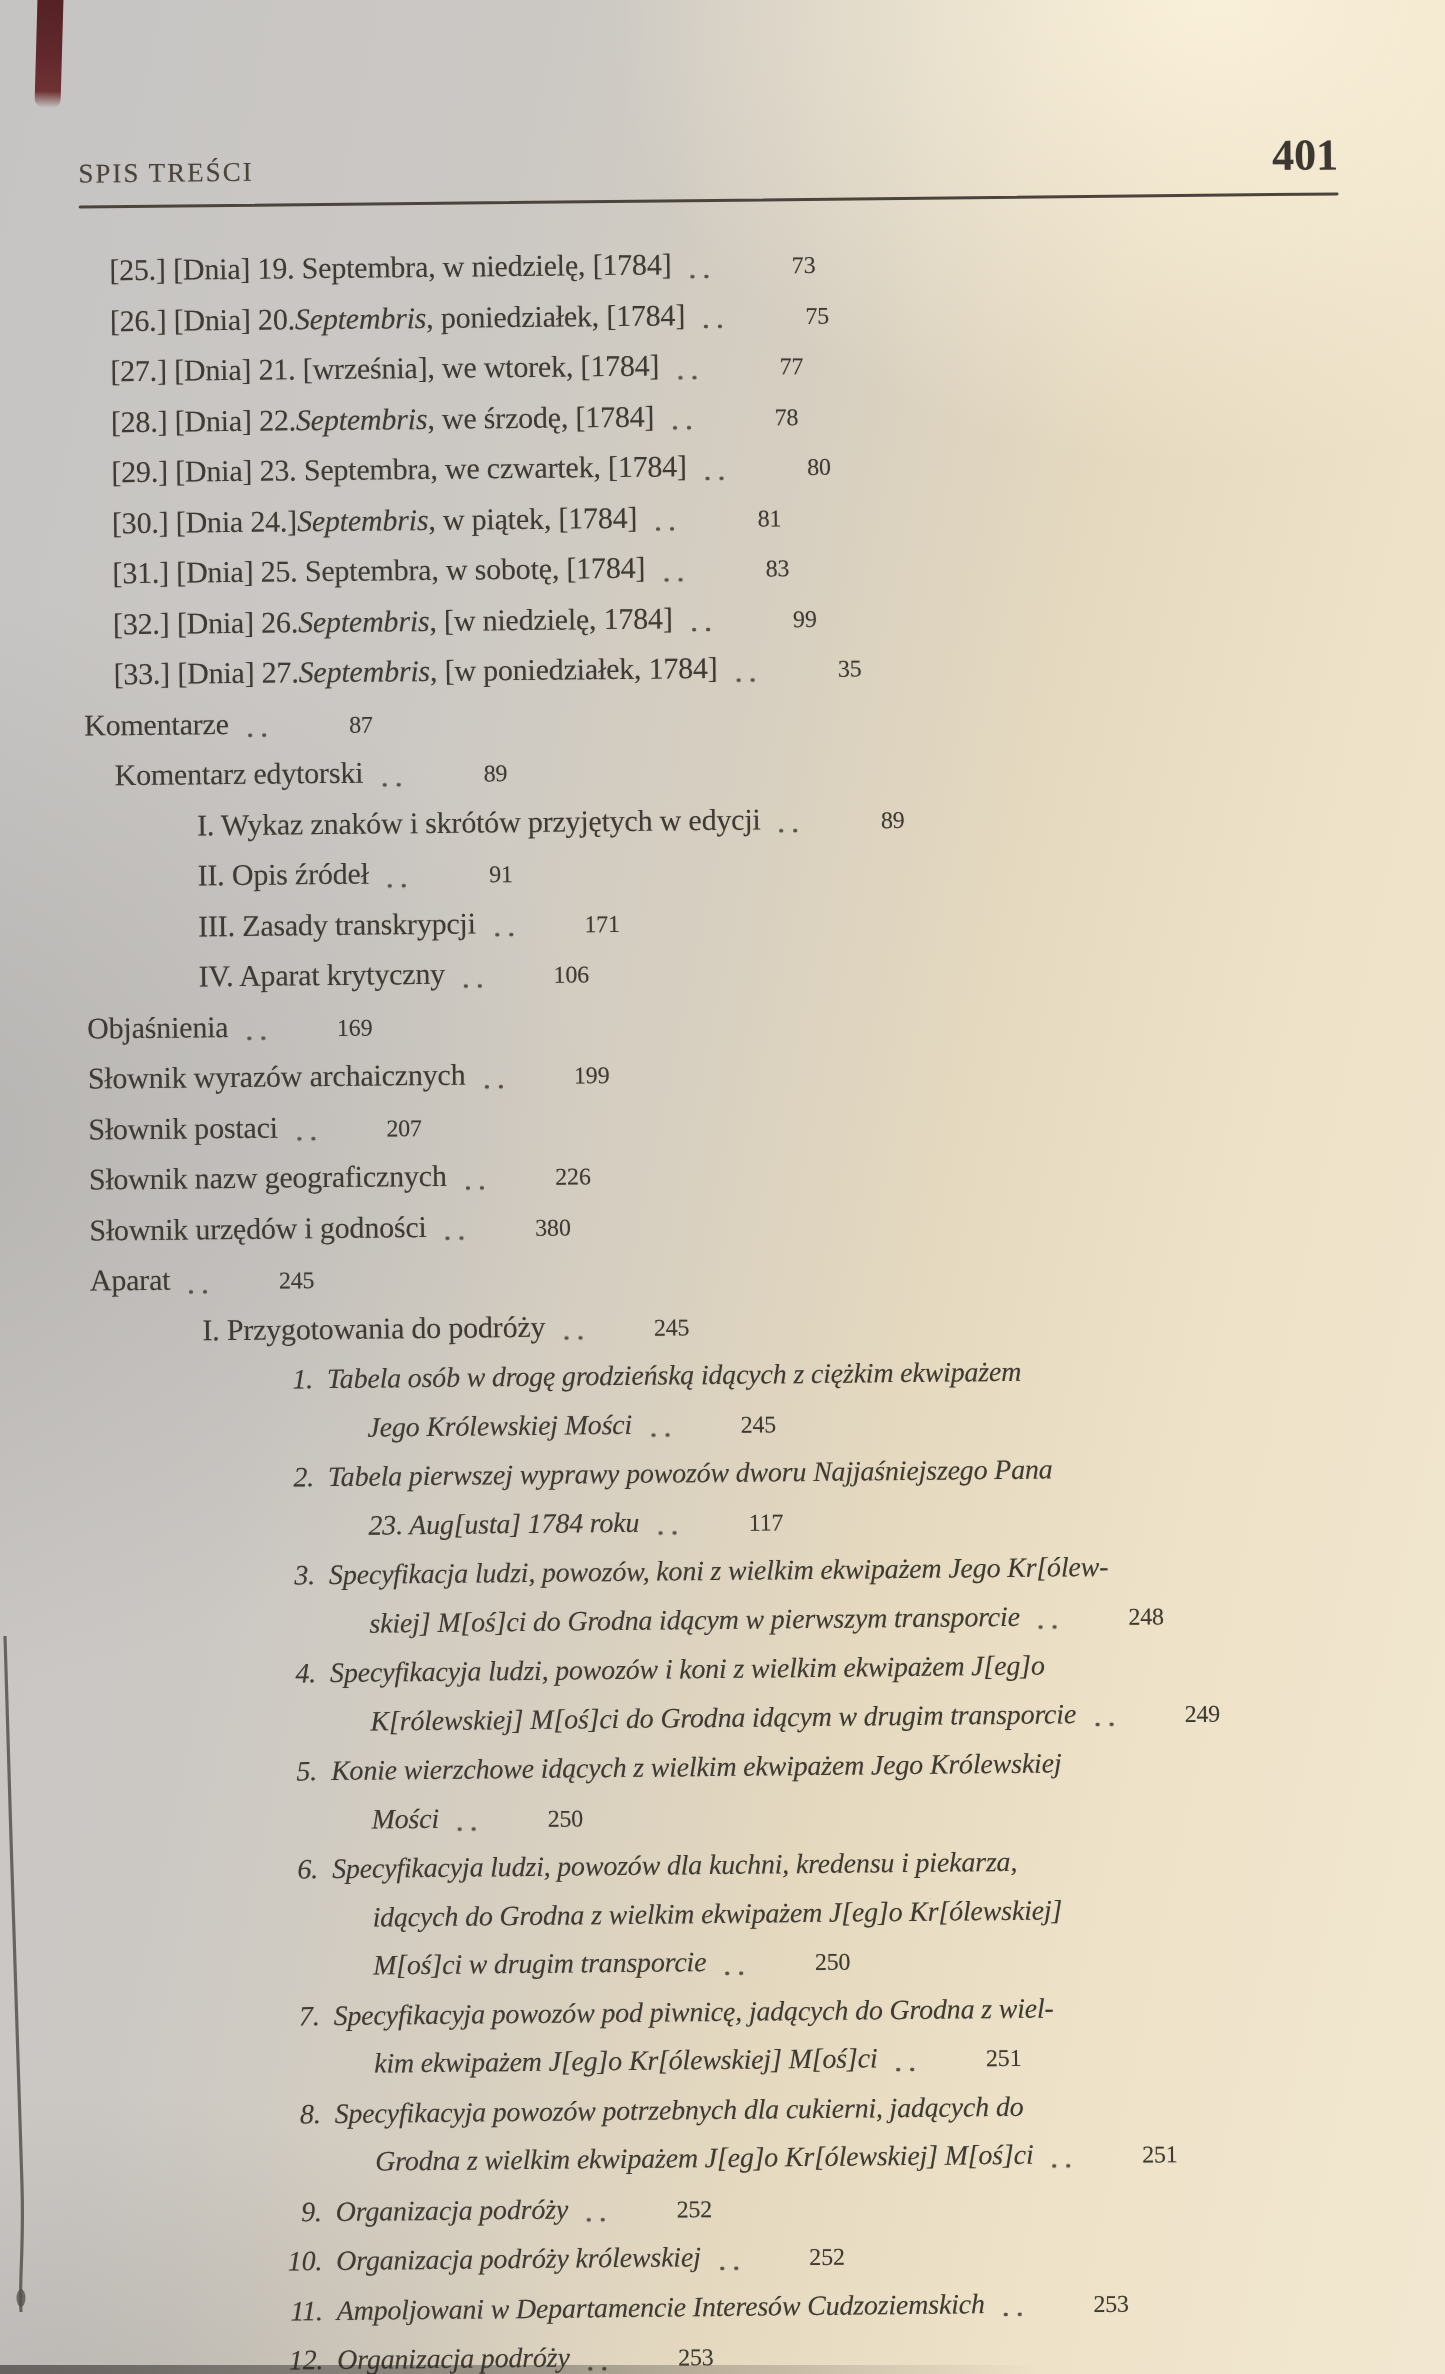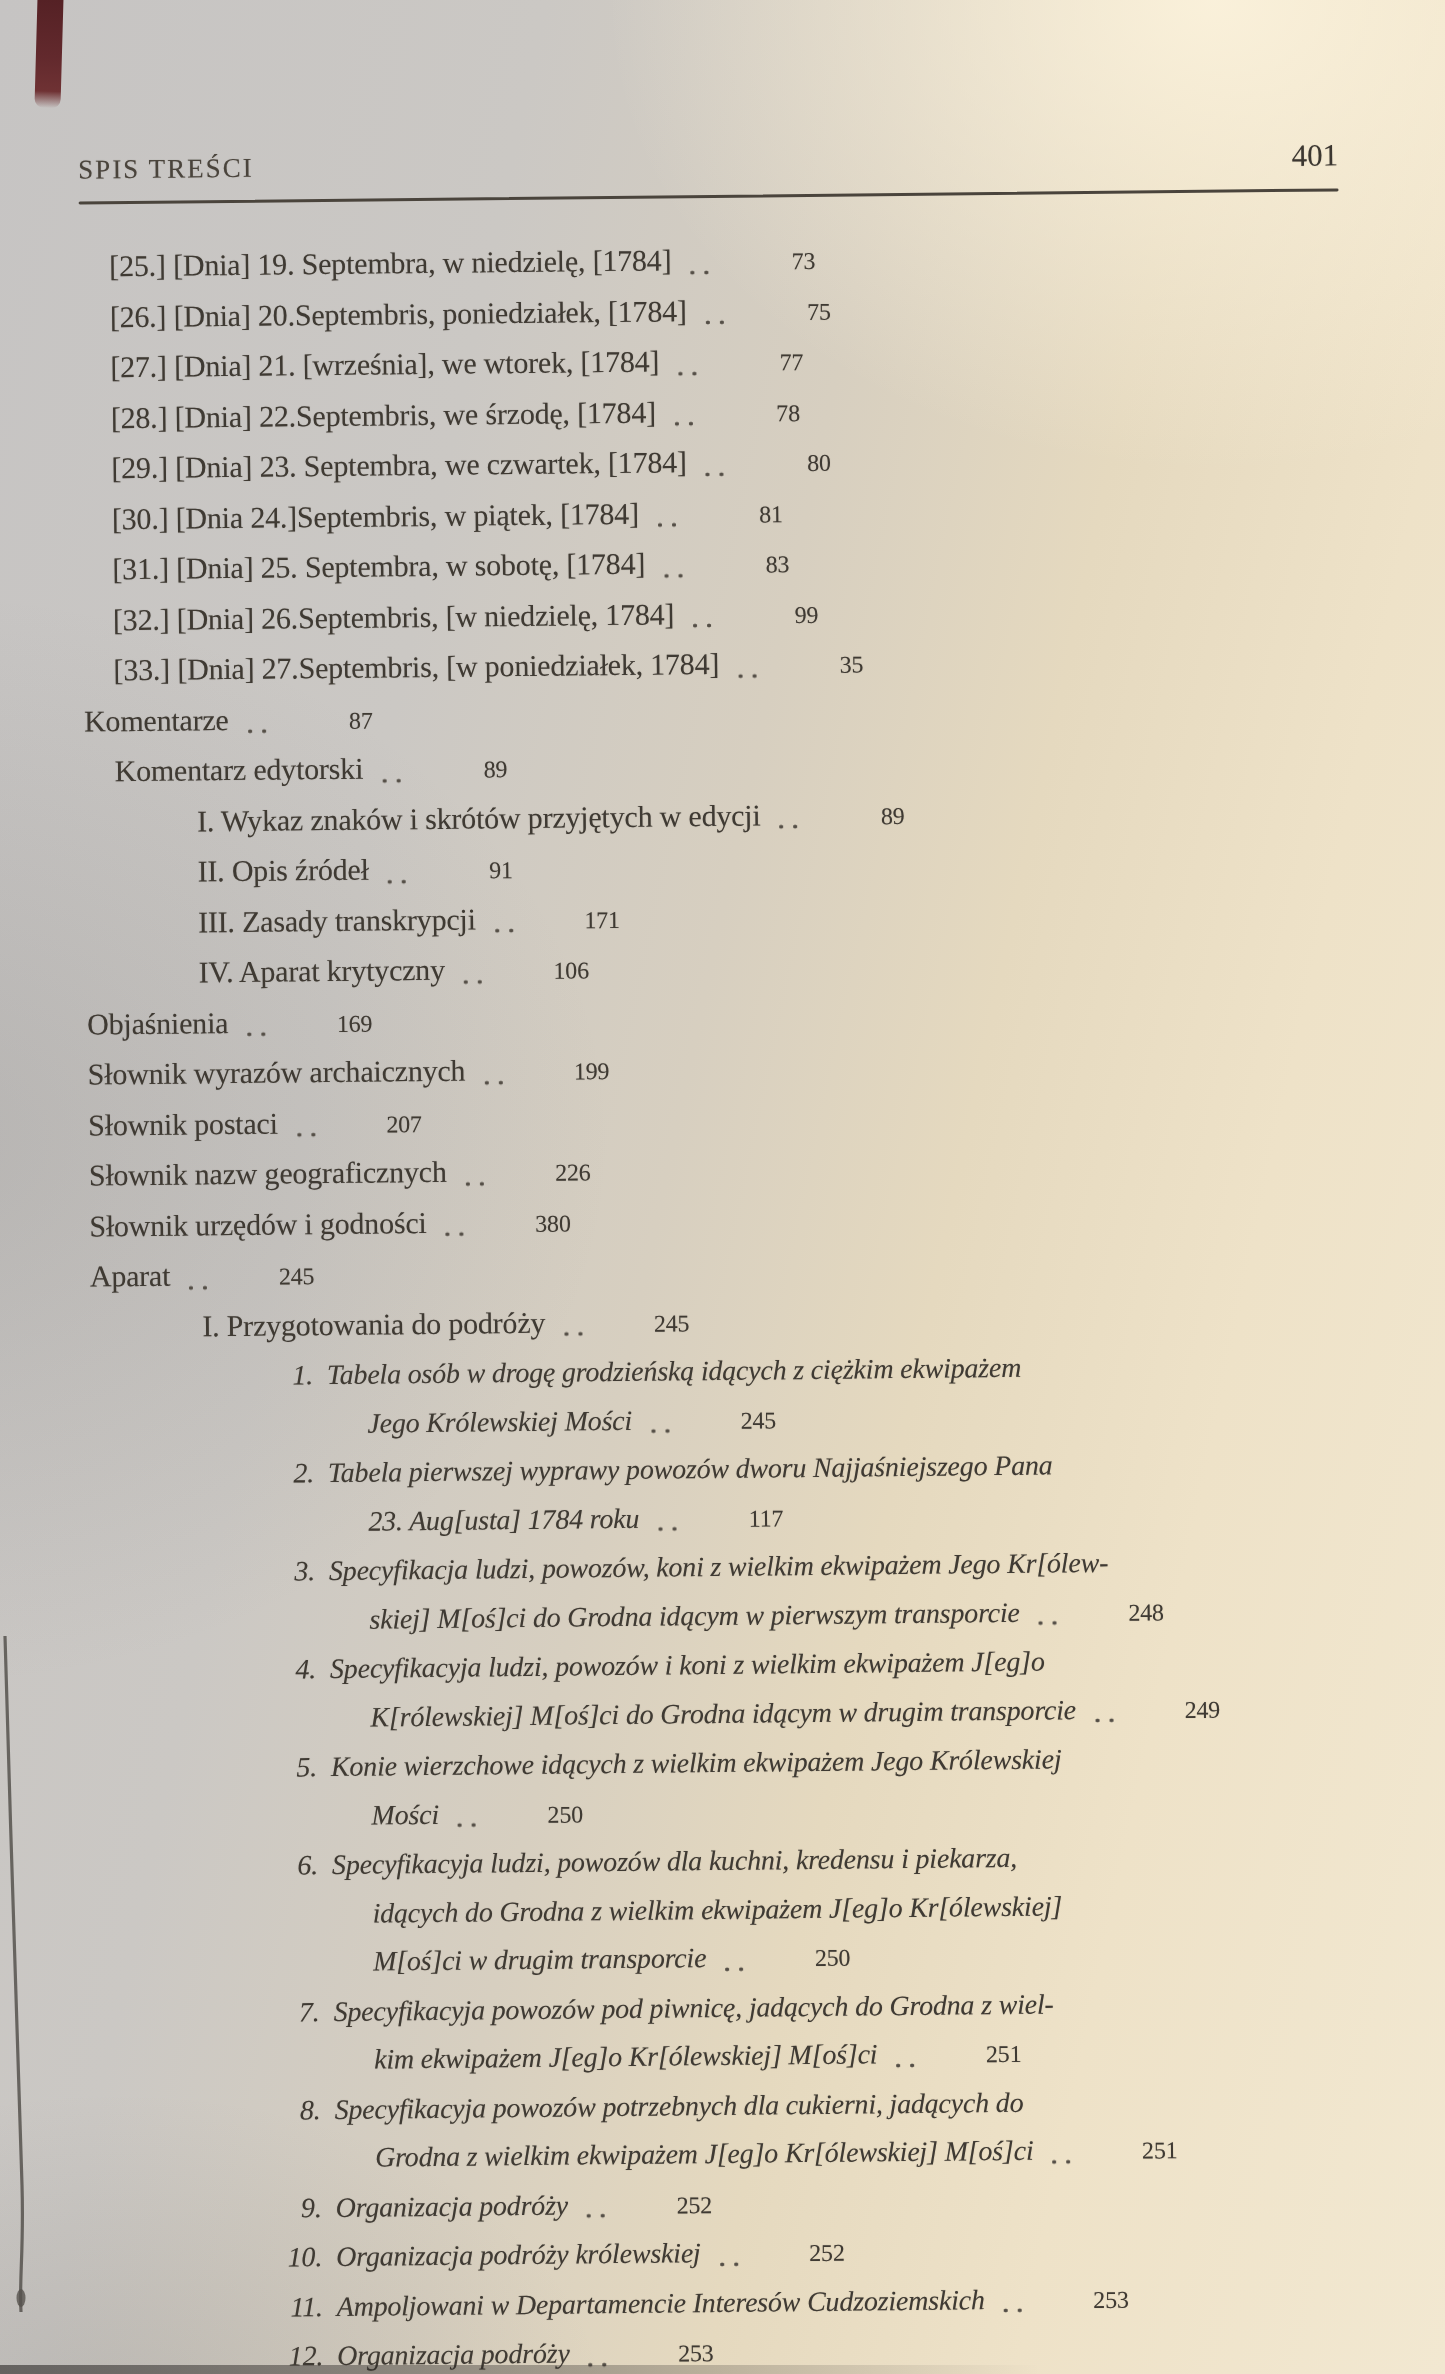--- a/index.html
+++ b/index.html
@@ -33,39 +33,39 @@
     position:absolute;left:78px;top:142px;width:1260px;
     transform:rotate(-0.6deg);transform-origin:50% 0;
     color:#3f3a33;
     text-shadow:0 0 1px rgba(62,56,48,0.35);
   }
   .header{display:flex;justify-content:space-between;align-items:baseline;}
   .header .title{
     font-size:27px;letter-spacing:2px;color:#4a443c;line-height:40px;
   }
   .header .pagenum{
-    font-size:31px;font-weight:normal;color:#3c3731;line-height:40px;
+    font-size:44px;font-weight:bold;color:#3c3731;line-height:40px;
   }
   .rule{height:3px;background:#4a443c;margin-top:12px;border-radius:2px;}
   .toc{margin-top:38px;font-size:30px;}
   .entry{display:flex;letter-spacing:-0.2px;}
   .entry .body{flex:1;min-width:0;}
   .indent-0{padding-left:0;}
   .indent-1{padding-left:30px;}
   .indent-2{padding-left:112px;}
   .indent-3{padding-left:150px;}
   .entry.italic{font-style:italic;font-size:28px;}
   .num{
     width:86px;box-sizing:border-box;text-align:right;padding-right:14px;
     line-height:48.5px;flex:none;
   }
   .line{line-height:48.5px;white-space:nowrap;display:flex;align-items:baseline;}
   .line.cont{padding-left:40px;}
   .line span{flex:none;}
-  .it{}
+  .it{font-style:italic;}
   .leader{
     flex:1;min-width:26px;align-self:stretch;margin:0 34px 0 14px;
     background-image:radial-gradient(circle,#554f47 1.7px,rgba(85,79,71,0) 2.2px);
     background-size:14px 5px;background-repeat:repeat-x;
     background-position:left bottom 12px;
   }
   .pg{width:70px;flex:none;text-align:right;font-style:normal;font-size:24px;}
 </style>
 </head>
 <body>

